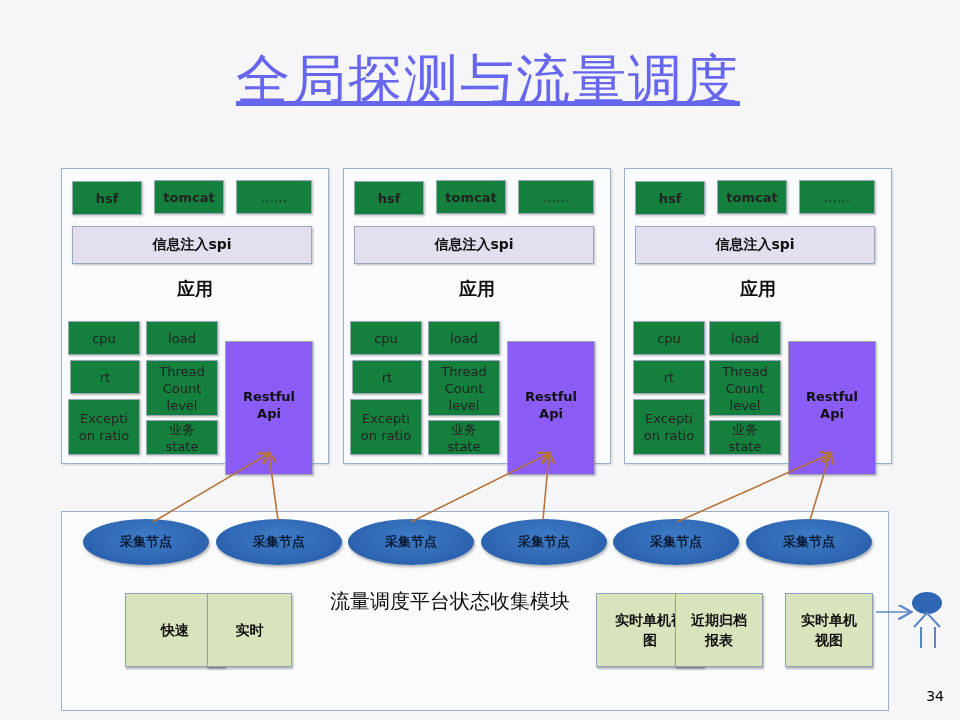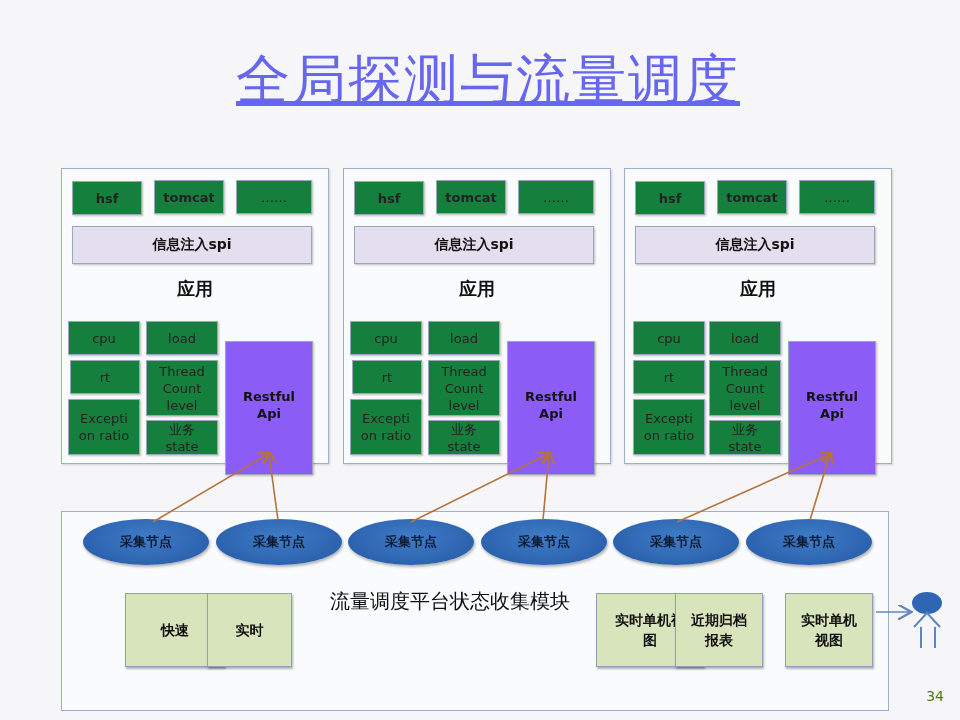--- a/index.html
+++ b/index.html
@@ -9,21 +9,21 @@
   .panel { position: absolute; top: 168px; width: 268px; height: 296px; border: 1px solid #9bb0cc; background: #fafbfc; box-shadow: 1px 1px 2px rgba(0,0,0,.15); }
   .box { position: absolute; background: #15803d; border: 1px solid #9aa8bc; box-shadow: 1px 1px 2px rgba(0,0,0,.25); display: flex; align-items: center; justify-content: center; text-align: center; font-size: 13px; line-height: 17px; color: #222; }
   .box.b { font-weight: bold; font-size: 13px; }
   .spi { position: absolute; background: #e3dfee; border: 1px solid #9aa8bc; box-shadow: 1px 1px 2px rgba(0,0,0,.25); display: flex; align-items: center; justify-content: center; font-weight: bold; font-size: 14px; }
   .app { position: absolute; left: 0; width: 100%; top: 108px; text-align: center; font-size: 18px; font-weight: bold; }
   .rest { position: absolute; background: #8b5cf6; border: 1px solid #9aa8bc; box-shadow: 1px 1px 2px rgba(0,0,0,.25); display: flex; align-items: flex-start; justify-content: center; text-align: center; font-weight: bold; font-size: 13px; line-height: 17px; padding-top: 46px; margin-top: 20px; }
   .bottom { position: absolute; left: 61px; top: 511px; width: 828px; height: 200px; border: 1px solid #9bb0cc; background: #fafbfc; }
   .node { position: absolute; top: 519px; width: 126px; height: 46px; border-radius: 50%; background: radial-gradient(ellipse at 50% 40%, #3f7cc6, #2458a6); box-shadow: 1px 2px 3px rgba(0,0,0,.3); display: flex; align-items: center; justify-content: center; font-weight: bold; font-size: 13px; color: #0a1a33; }
   .mod { position: absolute; top: 593px; height: 74px; background: #d8e4bc; border: 1px solid #8fa0b8; box-shadow: 1px 2px 2px rgba(0,0,0,.3); display: flex; align-items: center; justify-content: center; text-align: center; font-weight: bold; font-size: 14px; line-height: 20px; }
   .center-label { position: absolute; left: 330px; width: 240px; top: 588px; text-align: center; font-size: 20px; font-weight: normal; line-height: 27px; }
-  .pagenum { position: absolute; right: 16px; top: 688px; font-size: 14px; color: #4d7c0f; }
+  .pagenum { position: absolute; right: 16px; top: 688px; font-size: 14px; color: #000000; }
   svg.lines { position: absolute; left: 0; top: 0; width: 960px; height: 720px; pointer-events: none; }
 </style>
 </head>
 <body>
 
 <div class="title">全局探测与流量调度</div>
 
 <div class="panel" style="left:61px;">
   <div class="box b" style="left:10px;top:12px;width:70px;height:34px;">hsf</div>
   <div class="box b" style="left:92px;top:11px;width:70px;height:34px;">tomcat</div>

